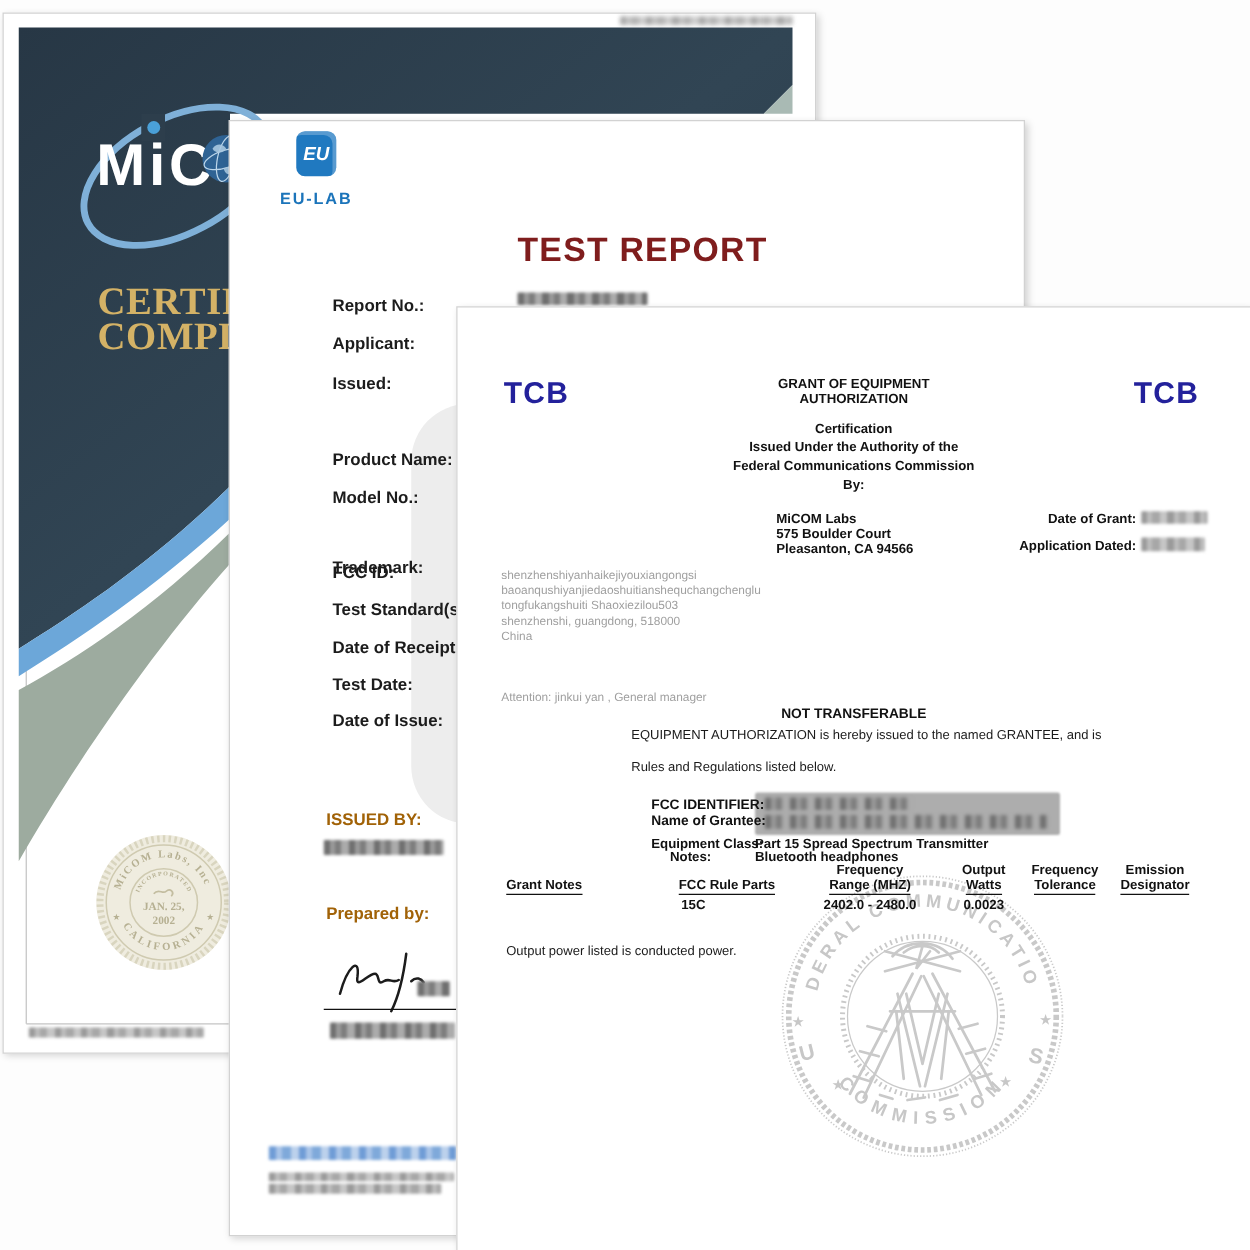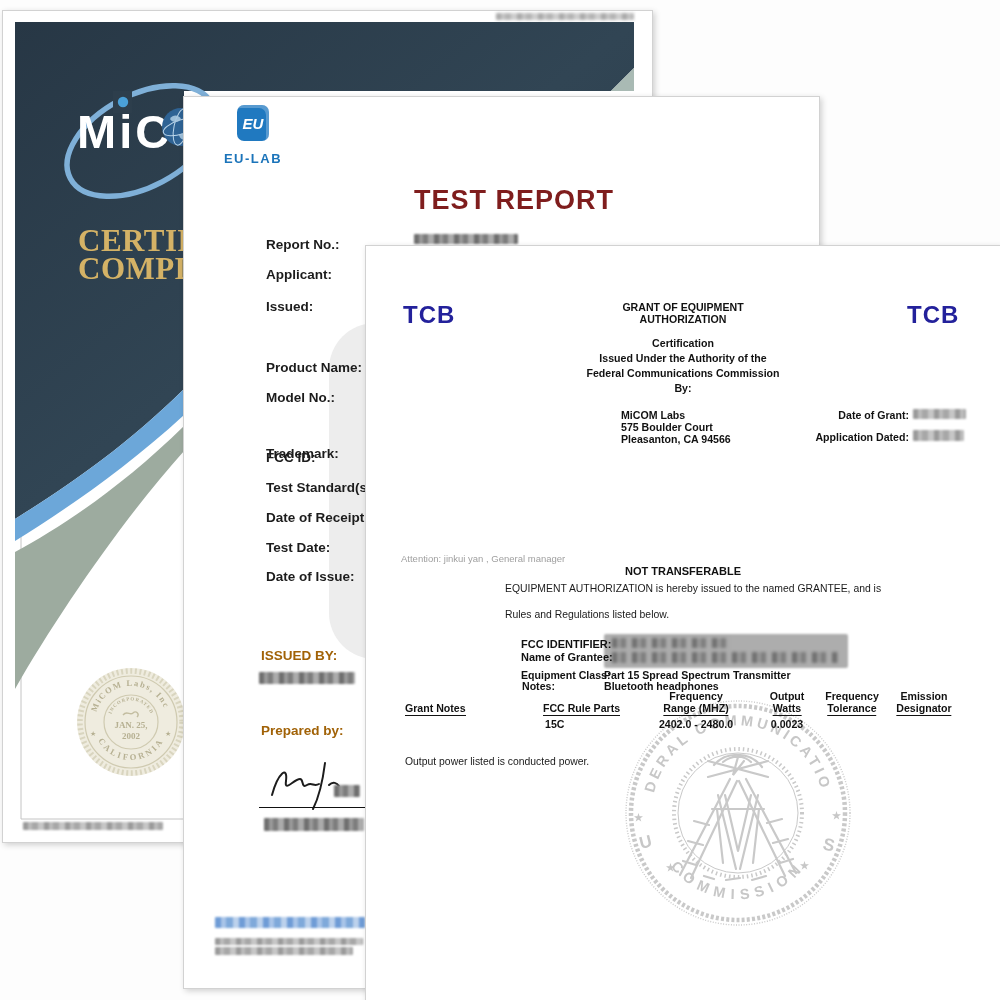--- a/index.html
+++ b/index.html
@@ -198,36 +198,43 @@
 
     <div class="tcb-b" style="left:255px;top:163px;">MiCOM Labs</div>
     <div class="tcb-b" style="left:255px;top:175px;">575 Boulder Court</div>
     <div class="tcb-b" style="left:255px;top:187px;">Pleasanton, CA 94566</div>
 
     <div class="tcb-b" style="right:91px;top:163px;">Date of Grant:</div>
     <div class="blurbar" style="left:547px;top:163px;width:53px;height:10px;"></div>
     <div class="tcb-b" style="right:91px;top:185px;">Application Dated:</div>
     <div class="blurbar" style="left:547px;top:184px;width:51px;height:11px;"></div>
 
+    <div class="tcb-gray" style="left:35px;top:209px;">
+      <div>shenzhenshiyanhaikejiyouxiangongsi</div>
+      <div>baoanqushiyanjiedaoshuitianshequchangchenglu</div>
+      <div>tongfukangshuiti Shaoxiezilou503</div>
+      <div>shenzhenshi, guangdong, 518000</div>
+      <div>China</div>
+    </div>
     <div class="tcb-gray" style="left:35px;top:307px;">Attention: jinkui yan , General manager</div>
 
     <div class="tcb-b ctr" style="left:317px;top:319px;font-size:11px;">NOT TRANSFERABLE</div>
 
     <div class="tcb-n" style="left:139px;top:337px;">EQUIPMENT AUTHORIZATION is hereby issued to the named GRANTEE, and is</div>
     <div class="tcb-n" style="left:139px;top:363px;">Rules and Regulations listed below.</div>
 
     <div class="abs" style="left:238px;top:388px;width:244px;height:34px;background:#adadad;filter:blur(1px);border-radius:2px;">
       <div class="blurbar dark" style="left:8px;top:4px;width:118px;height:10px;"></div>
       <div class="blurbar dark" style="left:8px;top:18px;width:226px;height:11px;"></div>
     </div>
     <div class="tcb-b overlay" style="left:155px;top:392px;font-size:11px;">FCC IDENTIFIER:</div>
     <div class="tcb-b overlay" style="left:155px;top:405px;font-size:11px;">Name of Grantee:</div>
     <div class="tcb-b overlay" style="left:155px;top:423px;">Equipment Class:</div>
     <div class="tcb-b overlay" style="left:238px;top:423px;">Part 15 Spread Spectrum Transmitter</div>
-    <div class="tcb-b overlay" style="left:156px;top:434px;">Notes:</div>
+    <div class="tcb-b overlay" style="left:170px;top:434px;">Notes:</div>
     <div class="tcb-b overlay" style="left:238px;top:434px;">Bluetooth headphones</div>
 
     <div class="tcb-b overlay" style="left:39px;top:456px;"><span class="th2">Grant Notes</span></div>
     <div class="tcb-b overlay" style="left:177px;top:456px;"><span class="th2">FCC Rule Parts</span></div>
     <div class="tcb-b overlay ctr" style="left:330px;top:444px;">
       <div>Frequency</div>
       <span class="th2">Range (MHZ)</span>
     </div>
     <div class="tcb-b overlay ctr" style="left:421px;top:444px;">
       <div>Output</div>

